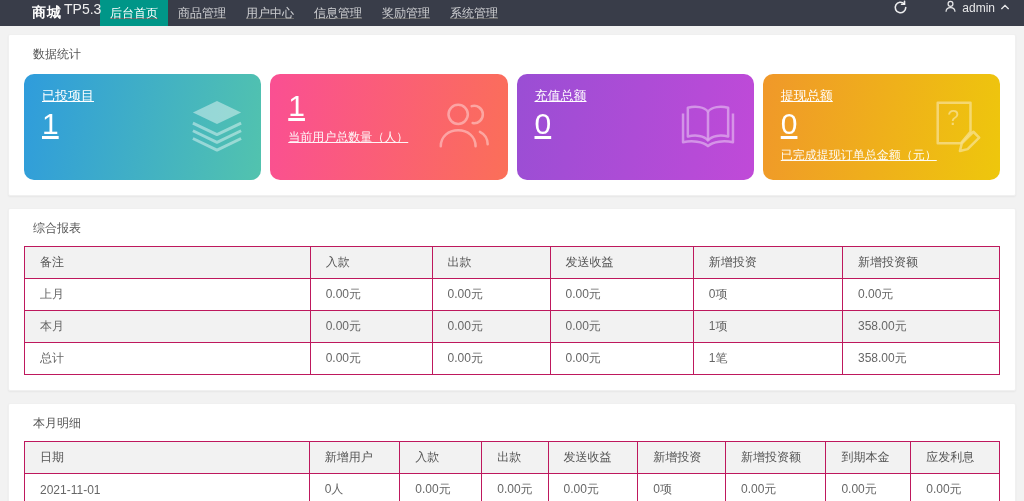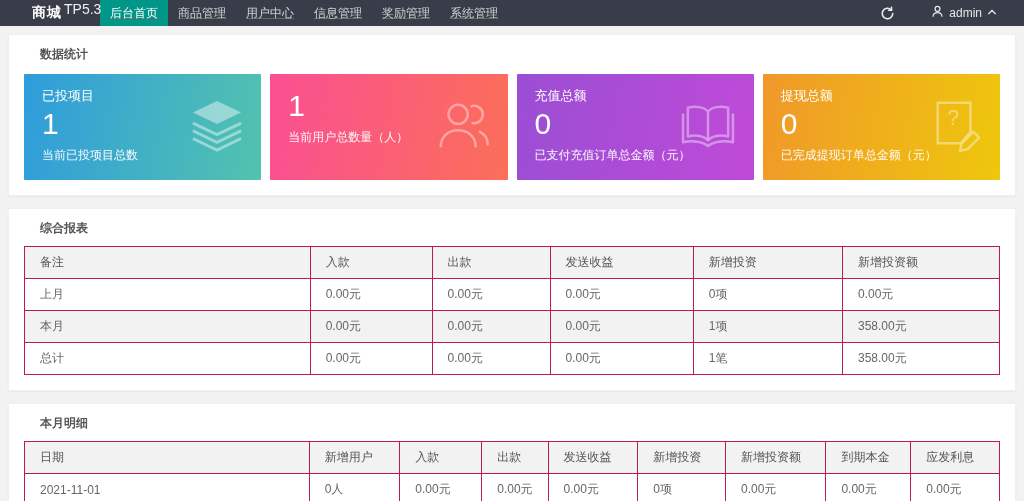--- a/index.html
+++ b/index.html
@@ -19,35 +19,35 @@
     color:#fff; cursor:pointer; white-space:nowrap;border-radius:12px;
   }
   .brand-name { font-size:14px; font-weight:bold; letter-spacing:1px; }
   .brand-ver { font-size:14px; margin-left:2px; transform:translateY(-4px); color:#eee; }
   .menu { display:flex; align-items:stretch;text-decoration:underline; }
   .menu-item {
     display:flex; align-items:center; padding:0 10px; color:rgba(255,255,255,.75);
     cursor:pointer; text-decoration:none;
   }
   .menu-item.active { background:#009688; color:#fff; }
-  .nav-right { margin-left:auto; display:flex; align-items:center; gap:36px; padding-right:27px; }
+  .nav-right { margin-left:auto; display:flex; align-items:flex-start; gap:36px; padding-right:14px; }
   .nav-icon-btn { display:flex; align-items:center; cursor:pointer; }
   .user-menu { display:flex; align-items:center; gap:5px; color:rgba(255,255,255,.88); cursor:pointer; }
   
   main { padding:8px; }
   .panel {
     background:#fff; border:1px solid #f0f0f0; border-radius:2px;
     box-shadow:0 1px 2px rgba(0,0,0,.05); margin-bottom:12px;
   }
-  .panel-title { padding:11px 31px 9px; font-size:12px; color:#555;font-weight:bold; }
+  .panel-title { padding:11px 24px 9px; font-size:12px; color:#555; }
   
   .cards { display:flex; gap:9px; padding:2px 15px 15px; }
   .stat-card {
-    flex:1; height:106px; border-radius:1px; color:#fff; padding:13px 18px;
-    position:relative; overflow:hidden;
+    flex:1; height:106px; border-radius:10px; color:#fff; padding:13px 18px;
+    position:relative; overflow:hidden;text-decoration:underline;
   }
   .card-title { font-size:13px; }
   .card-value { font-size:30px; font-weight:400; line-height:1.15; margin-top:2px; }
   .card-desc  { font-size:12px; margin-top:5px; opacity:.95; }
   .card-icon  { position:absolute; right:16px; top:50%; transform:translateY(-50%); opacity:.5; }
   
   table { width:calc(100% - 30px); margin:0 15px 15px; border-collapse:collapse; font-size:12px; table-layout:fixed; }
   th,td { border:1px solid #be185d; padding:7px 15px; text-align:left; font-weight:normal;
           white-space:nowrap; overflow:hidden; color:#666; }
   th { background:#f2f2f2; color:#555; }
@@ -110,21 +110,20 @@
 
   <main>
 
     <section class="panel">
       <div class="panel-title">数据统计</div>
       <div class="cards">
 
         <div class="stat-card" style="background: linear-gradient(100deg, rgb(47, 156, 220), rgb(82, 195, 174));">
           <div class="card-title">已投项目</div>
           <div class="card-value">1</div>
-          <div class="card-desc">当前已投项目总数</div>
           <span class="card-icon">
             <svg width="56" height="54" viewBox="0 0 58 56" fill="none" stroke="rgba(255,255,255,.85)" stroke-width="3" stroke-linejoin="round">
               <path d="M29 3 L54 15 L29 27 L4 15 Z" fill="rgba(255,255,255,.85)" stroke="none"></path>
               <path d="M4 26 L29 38 L54 26"></path>
               <path d="M4 34 L29 46 L54 34"></path>
               <path d="M4 42 L29 54 L54 42"></path>
             </svg>
           </span>
         </div>
 
@@ -137,21 +136,20 @@
               <path d="M7 48 c0-10 8-16.5 18-16.5 s18 6.5 18 16.5"></path>
               <path d="M39 6.5 a9 9 0 1 1 1 17.5"></path>
               <path d="M47.5 33 c5 2.5 8 7 8 13"></path>
             </svg>
           </span>
         </div>
 
         <div class="stat-card" style="background: linear-gradient(100deg, rgb(154, 78, 212), rgb(192, 74, 216));">
           <div class="card-title">充值总额</div>
           <div class="card-value">0</div>
-          <div class="card-desc">已支付充值订单总金额（元）</div>
           <span class="card-icon">
             <svg width="60" height="48" viewBox="0 0 62 50" fill="none" stroke="rgba(255,255,255,.8)" stroke-width="2.6" stroke-linejoin="round">
               <path d="M31 11 C27 6 18 5 10 7 V37 C18 35 27 36 31 41 C35 36 44 35 52 37 V7 C44 5 35 6 31 11 Z"></path>
               <path d="M31 11 V41"></path>
               <path d="M5 13 V43 C14 41 26 42 31 47 C36 42 48 41 57 43 V13"></path>
             </svg>
           </span>
         </div>
 
         <div class="stat-card" style="background: linear-gradient(100deg, rgb(240, 152, 42), rgb(238, 199, 12));">

